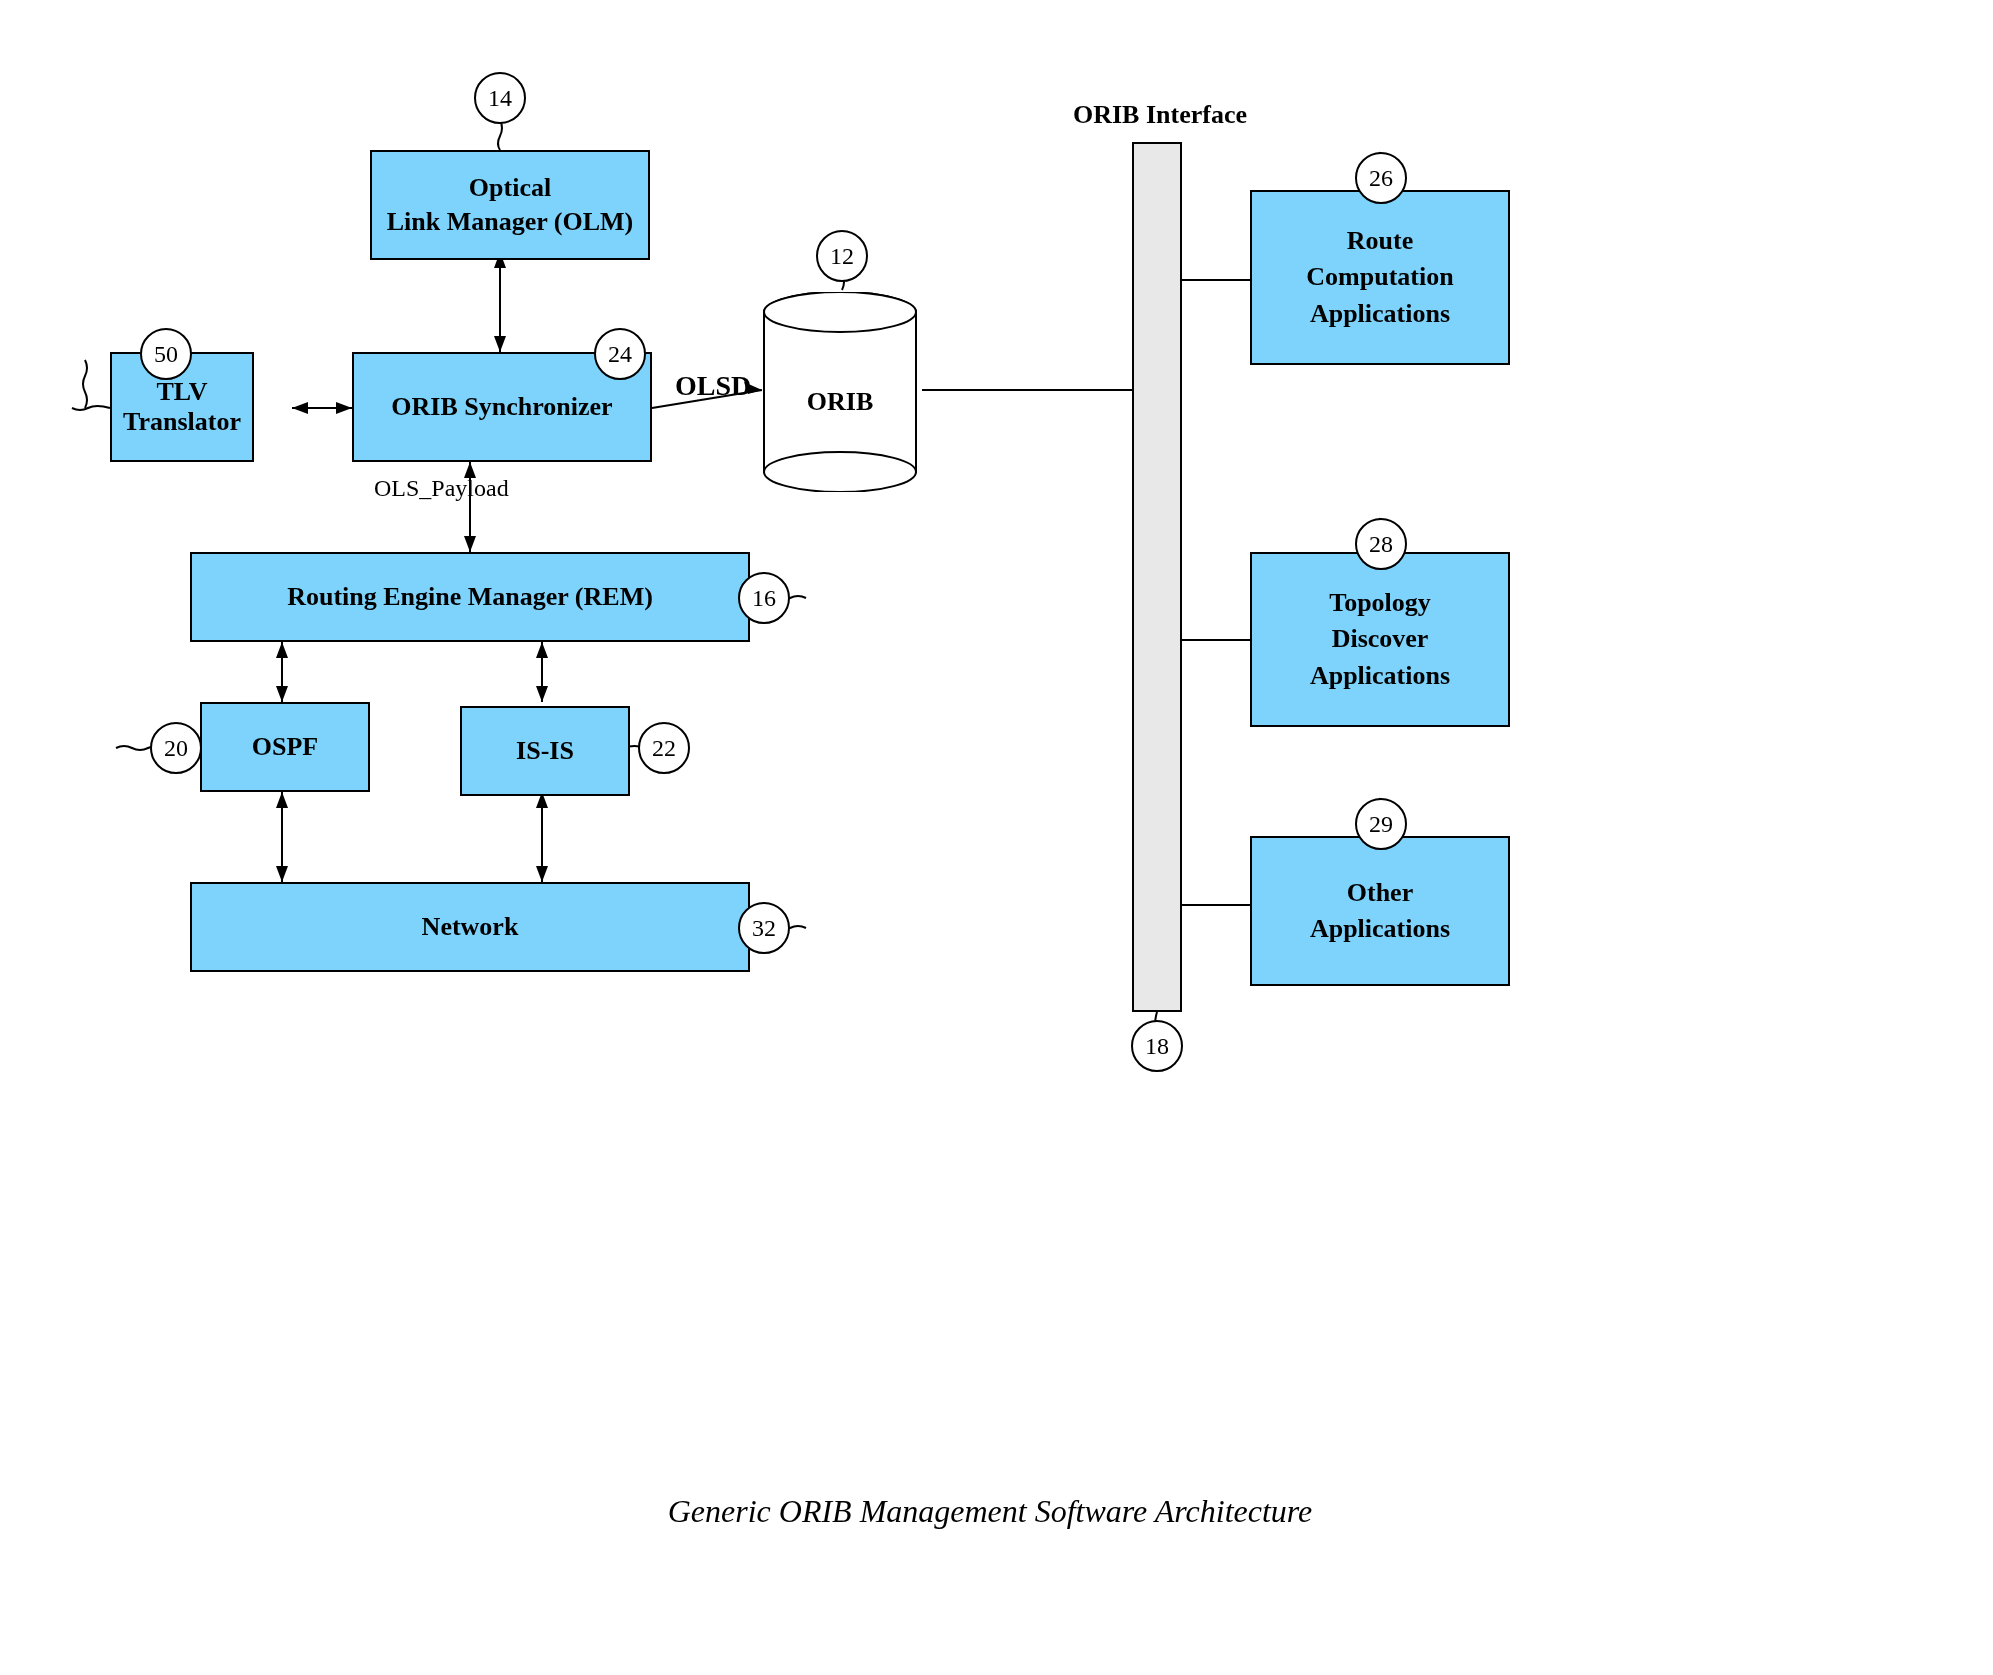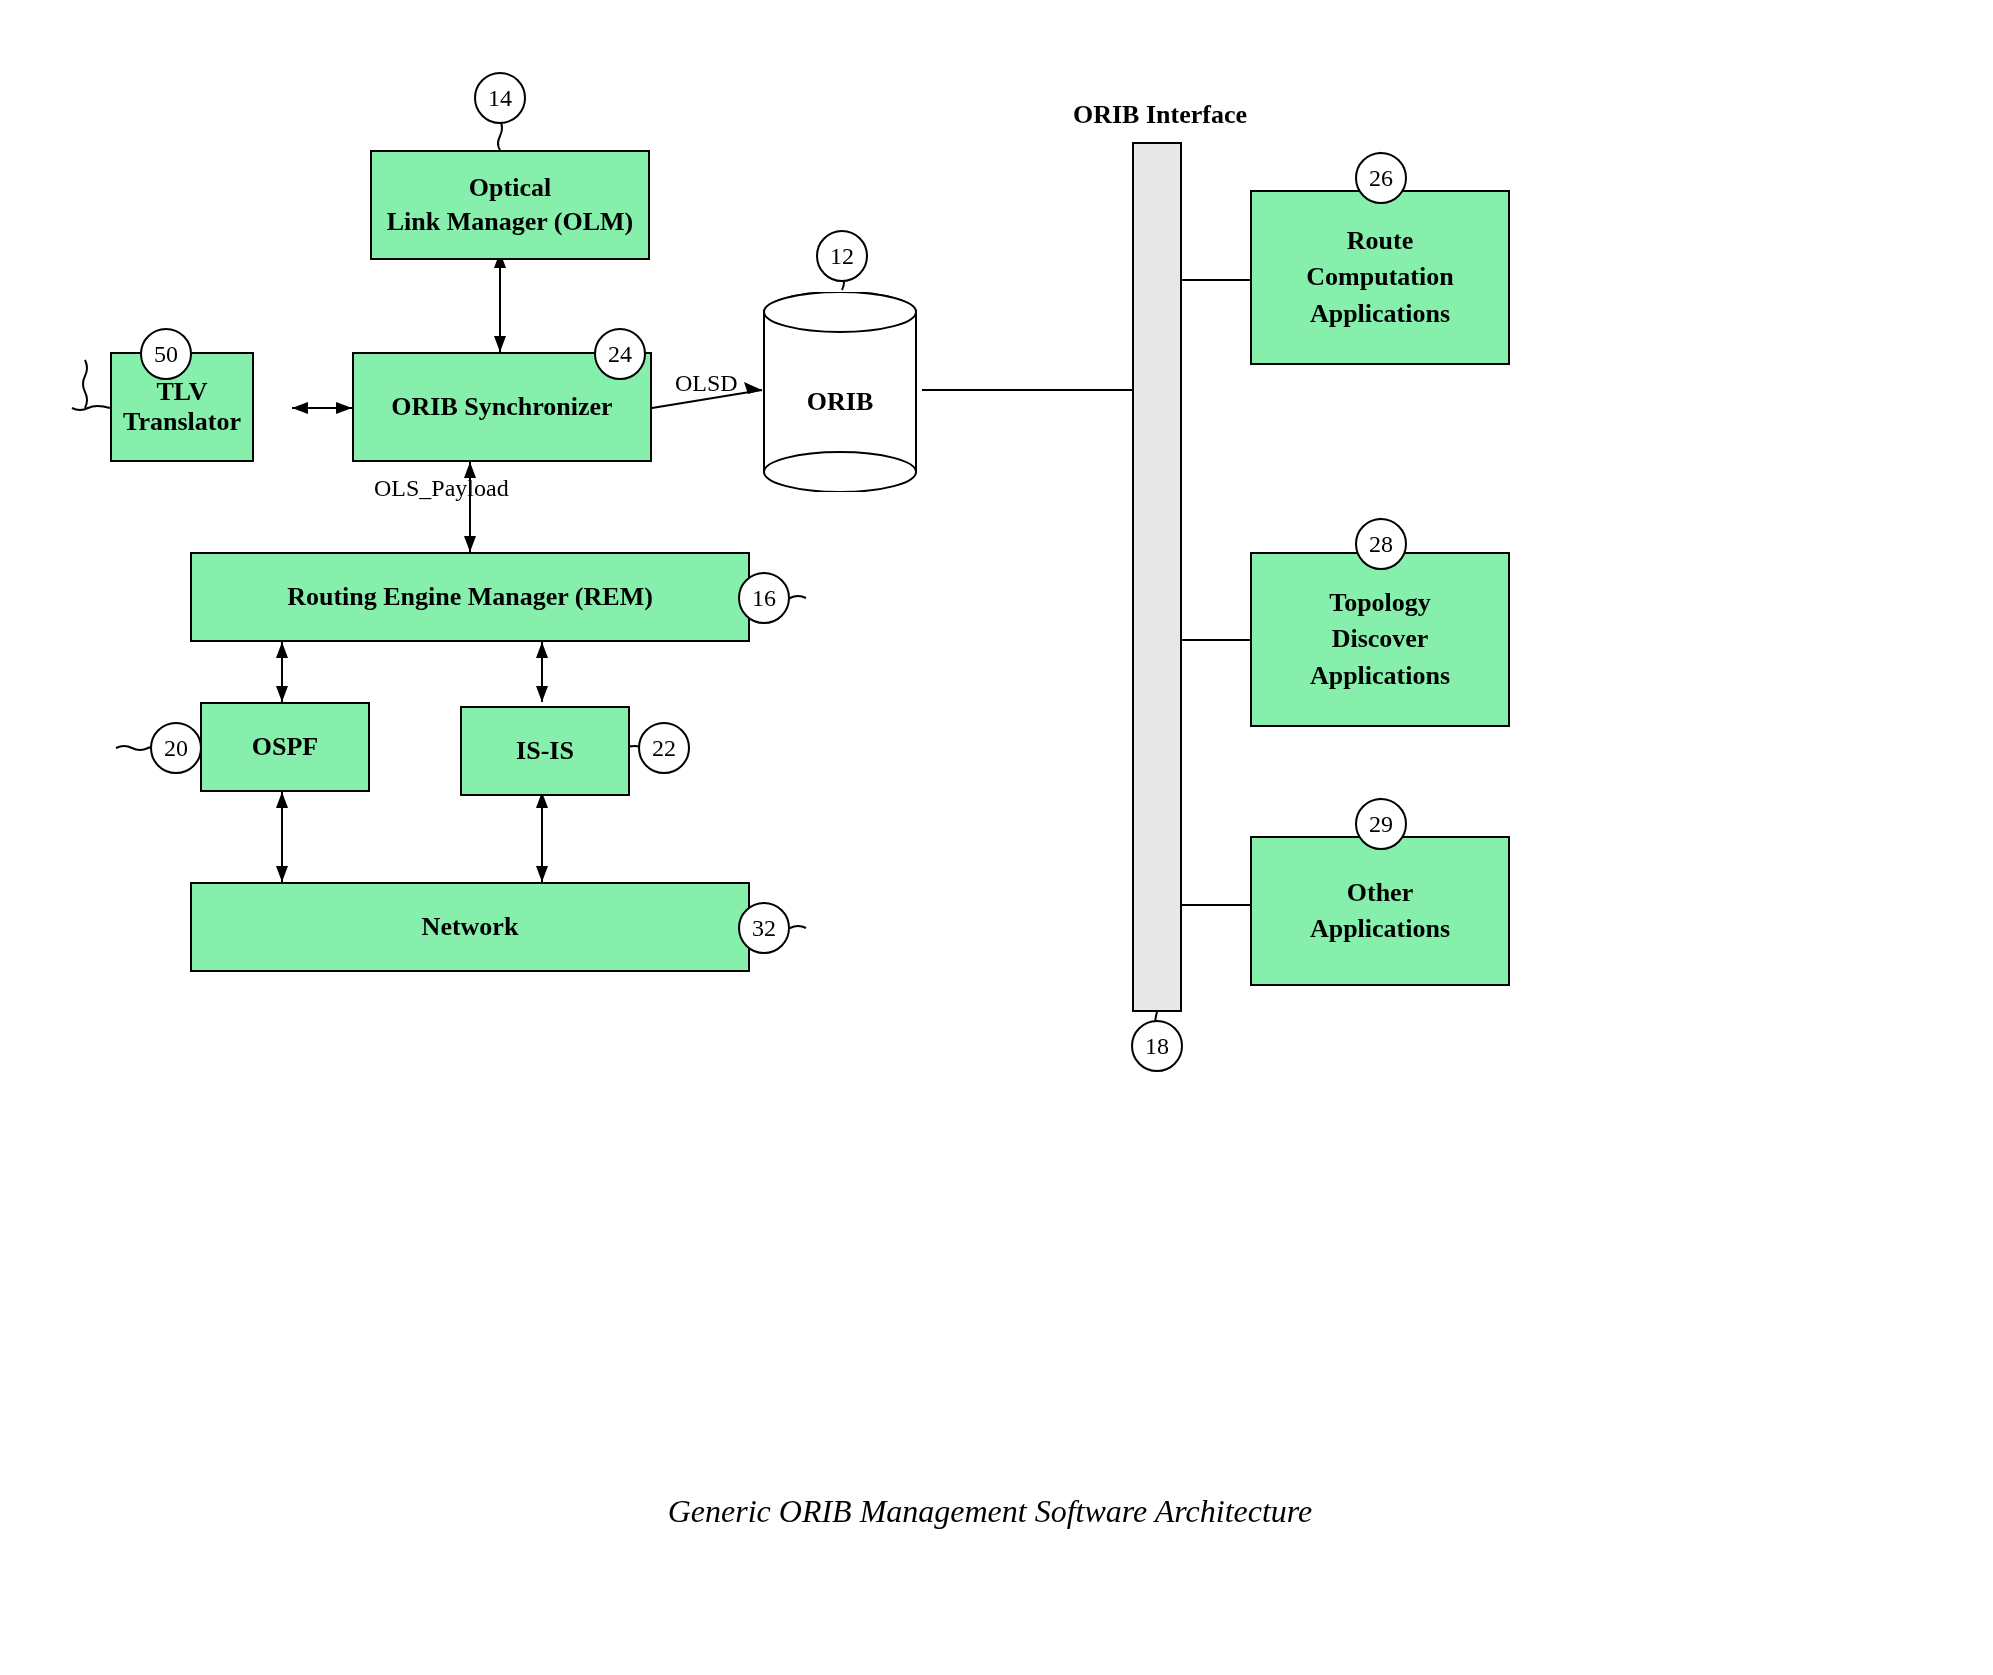--- a/index.html
+++ b/index.html
@@ -17,21 +17,21 @@
       top: 60px;
       left: 80px;
       width: 1820px;
       height: 1500px;
     }
 
     
     .box {
       position: absolute;
       border: 2px solid #000;
-      background: #86efac;
+      background: #7dd3fc;
       display: flex;
       align-items: center;
       justify-content: center;
       text-align: center;
       font-size: 26px;
       font-weight: bold;
       padding: 8px;
     }
 
     
@@ -74,22 +74,22 @@
 
     .orib-interface-label {
       position: absolute;
       font-size: 26px;
       font-weight: bold;
       text-align: center;
     }
 
     .olsd-label {
       position: absolute;
-      font-size: 24px;
-      font-weight: normal;
+      font-size: 28px;
+      font-weight: bold;
     }
 
     .ols-payload-label {
       position: absolute;
       font-size: 24px;
       font-weight: normal;
     }
   </style>
 </head>
 <body>

